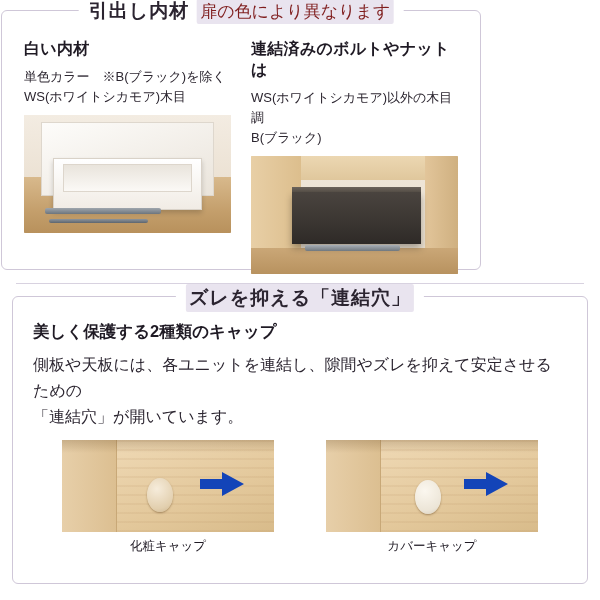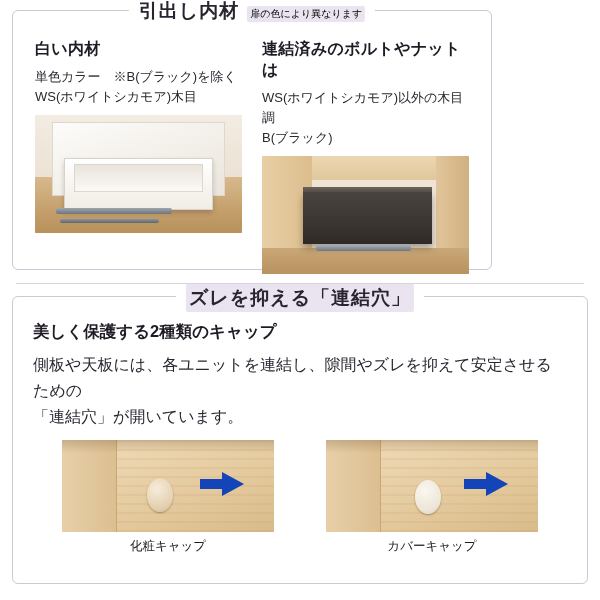--- a/index.html
+++ b/index.html
@@ -17,21 +17,21 @@
     background: #ffffff;
   }
 
   
   .panel {
     position: absolute;
     border: 1px solid #cfc7d8;
     border-radius: 6px;
     background: #ffffff;
   }
-  #panel-drawer { left: 12px; top: 10px; width: 480px; height: 260px; }
+  #panel-drawer { left: 1px; top: 10px; width: 480px; height: 260px; }
   #panel-cap    { left: 12px; top: 296px; width: 576px; height: 288px; }
 
   
   .panel-heading {
     position: absolute;
     top: -13px;
     left: 50%;
     transform: translateX(-50%);
     background: #ffffff;
     padding: 0 10px;
@@ -40,22 +40,22 @@
     align-items: baseline;
     gap: 8px;
   }
   .panel-heading .main {
     font-size: 19px;
     font-weight: bold;
     letter-spacing: 1px;
     color: #2b2430;
   }
   .panel-heading .sub {
-    font-size: 10px;
-    color: #000000;
+    font-size: 17px;
+    color: #7f1d1d;
     font-weight: normal;
   }
   .panel-heading .hl {
     background: #e9e4ef;
     padding: 1px 3px;
     border-radius: 2px;
   }
 
   
   .cols {

